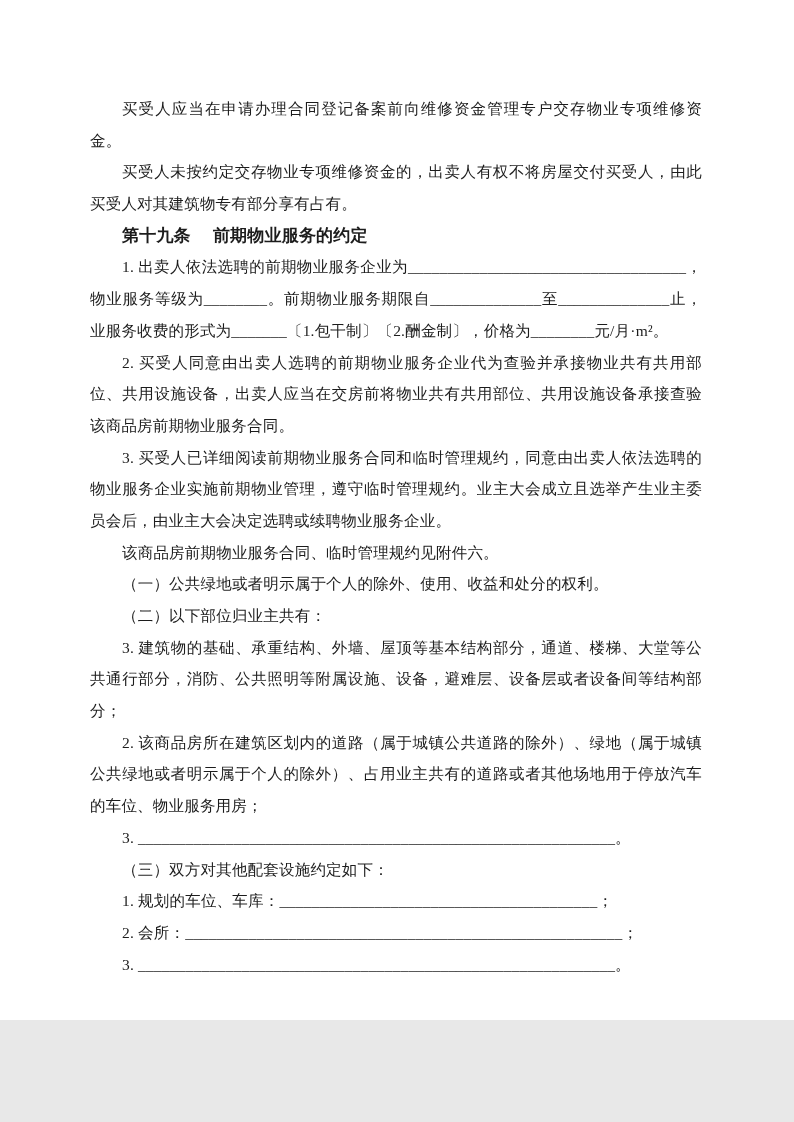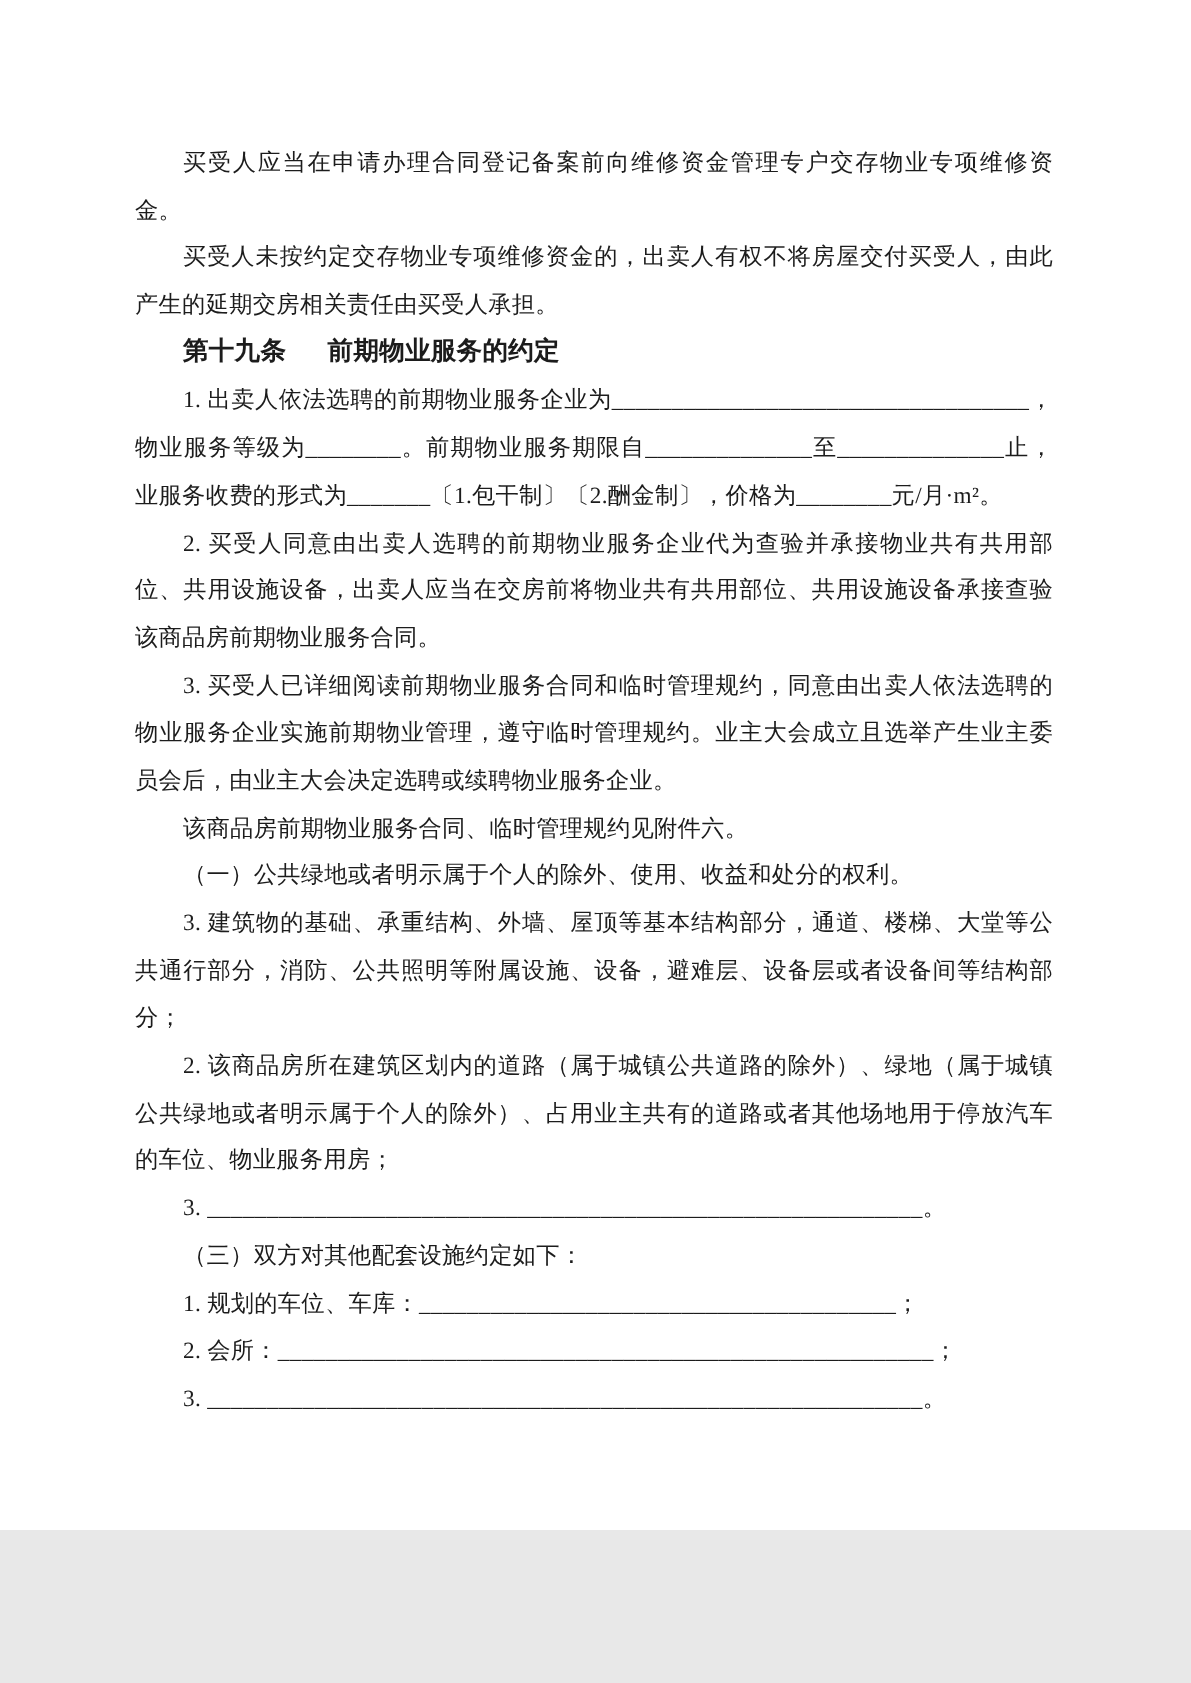--- a/index.html
+++ b/index.html
@@ -32,21 +32,21 @@
     letter-spacing: 0.2px;
   }
   .line.indent {
     padding-left: 32px;
   }
   .line.justify {
     text-align: justify;
     text-align-last: justify;
   }
   .line.heading {
-    font-family: Liberation Mono, monospace;
+    font-family: Liberation Sans, sans-serif;
     font-weight: bold;
     font-size: 17px;
   }
   .footer {
     position: absolute;
     left: 0;
     right: 0;
     top: 1030px;
     text-align: right;
     font-family: "Liberation Serif", "DejaVu Serif", serif;
@@ -55,33 +55,34 @@
   }
 </style>
 </head>
 <body>
 
 <div class="page">
   <div class="content">
     <div class="line indent justify">买受人应当在申请办理合同登记备案前向维修资金管理专户交存物业专项维修资</div>
     <div class="line">金。</div>
     <div class="line indent justify">买受人未按约定交存物业专项维修资金的，出卖人有权不将房屋交付买受人，由此</div>
-    <div class="line">产生的延期交房相关责任由买受人承担。</div>
+    <div class="line">买受人对其建筑物专有部分享有占有。</div>
     <div class="line indent heading">第十九条　 前期物业服务的约定</div>
     <div class="line indent justify">1. 出卖人依法选聘的前期物业服务企业为___________________________________，</div>
     <div class="line justify">物业服务等级为________。前期物业服务期限自______________至______________止，物</div>
     <div class="line">业服务收费的形式为_______〔1.包干制〕〔2.酬金制〕，价格为________元/月·m²。</div>
     <div class="line indent justify">2. 买受人同意由出卖人选聘的前期物业服务企业代为查验并承接物业共有共用部</div>
     <div class="line justify">位、共用设施设备，出卖人应当在交房前将物业共有共用部位、共用设施设备承接查验</div>
     <div class="line">该商品房前期物业服务合同。</div>
     <div class="line indent justify">3. 买受人已详细阅读前期物业服务合同和临时管理规约，同意由出卖人依法选聘的</div>
     <div class="line justify">物业服务企业实施前期物业管理，遵守临时管理规约。业主大会成立且选举产生业主委</div>
     <div class="line">员会后，由业主大会决定选聘或续聘物业服务企业。</div>
     <div class="line indent">该商品房前期物业服务合同、临时管理规约见附件六。</div>
     <div class="line indent">（一）公共绿地或者明示属于个人的除外、使用、收益和处分的权利。</div>
+    <div class="line indent">（二）以下部位归业主共有：</div>
     <div class="line indent justify">3. 建筑物的基础、承重结构、外墙、屋顶等基本结构部分，通道、楼梯、大堂等公</div>
     <div class="line justify">共通行部分，消防、公共照明等附属设施、设备，避难层、设备层或者设备间等结构部</div>
     <div class="line">分；</div>
     <div class="line indent justify">2. 该商品房所在建筑区划内的道路（属于城镇公共道路的除外）、绿地（属于城镇</div>
     <div class="line justify">公共绿地或者明示属于个人的除外）、占用业主共有的道路或者其他场地用于停放汽车</div>
     <div class="line">的车位、物业服务用房；</div>
     <div class="line indent">3. ____________________________________________________________。</div>
     <div class="line indent">（三）双方对其他配套设施约定如下：</div>
     <div class="line indent">1. 规划的车位、车库：________________________________________；</div>
     <div class="line indent">2. 会所：_______________________________________________________；</div>

